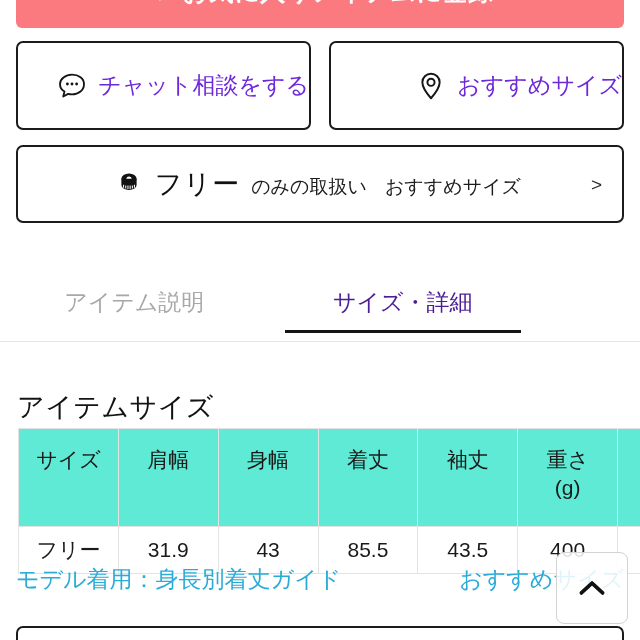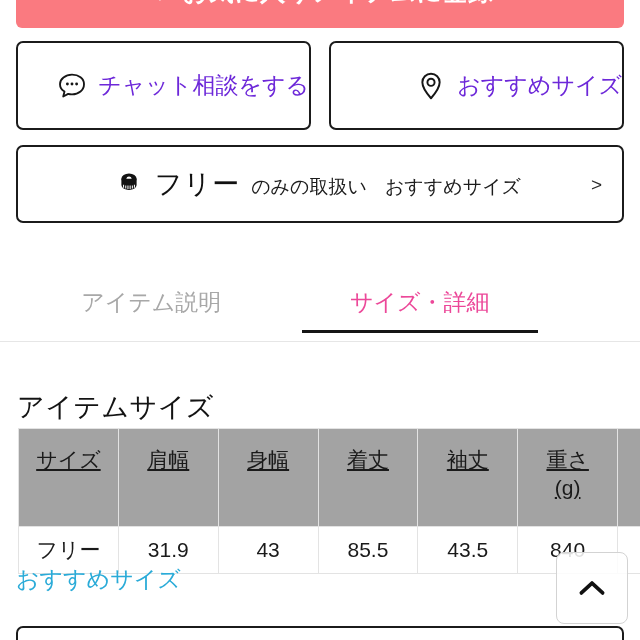--- a/index.html
+++ b/index.html
@@ -124,38 +124,38 @@
     flex: 0 0 auto;
     font-size: 19px;
     color: #2b2b2b;
     padding-right: 20px;
     line-height: 1;
   }
 
   
   .tabs {
     position: absolute;
-    left: 17px;
+    left: 0;
     top: 262px;
     width: 537px;
     height: 80px;
     display: flex;
     font-family: Liberation Mono, monospace;
   }
   .tab {
     flex: 1 1 0;
     display: flex;
     align-items: center;
     justify-content: center;
     font-size: 23px;
     color: #a8a8a8;
     position: relative;
     cursor: pointer;
   }
-  .tab.active { color: #ec4899; }
+  .tab.active { color: #4c1d95; }
   .tab.active::after {
     content: "";
     position: absolute;
     left: 16px;
     right: 16px;
     bottom: 9px;
     height: 3px;
     background: #151515;
   }
   .tabs-underline {
@@ -193,26 +193,25 @@
   table.size-table td {
     border: 1px solid #e3e3e3;
     text-align: center;
     font-weight: normal;
     font-size: 21px;
     color: #1a1a1a;
     padding: 0;
     box-sizing: border-box;
   }
   table.size-table th {
-    background: #a3a3a3;
+    background: #5eead4;
     height: 98px;
     vertical-align: top;
     padding-top: 17px;
     line-height: 1.35;
-    text-decoration: underline;
   }
   table.size-table td {
     background: #ffffff;
     height: 47px;
     vertical-align: middle;
   }
   table.size-table col.c0 { width: 97px; }
   table.size-table col.cn { width: 97px; }
 
   
@@ -352,28 +351,29 @@
           <th></th>
         </tr>
     </thead>
     <tbody id="size-body">
         <tr>
           <td>フリー</td>
           <td>31.9</td>
           <td>43</td>
           <td>85.5</td>
           <td>43.5</td>
-          <td>840</td>
+          <td>400</td>
           <td></td>
         </tr>
       </tbody>
   </table>
 </div>
 
 <div class="guide-links">
+  <a>モデル着用：身長別着丈ガイド</a>
   <a>おすすめサイズ</a>
 </div>
 
 <div class="scroll-top">
   <svg viewBox="0 0 24 24" aria-hidden="true">
     <path d="M4.5 15.5 12 8.5l7.5 7" fill="none" stroke="#111111" stroke-width="2.6" stroke-linecap="round" stroke-linejoin="round"></path>
   </svg>
 </div>
 
 <div class="bottom-panel"></div>

